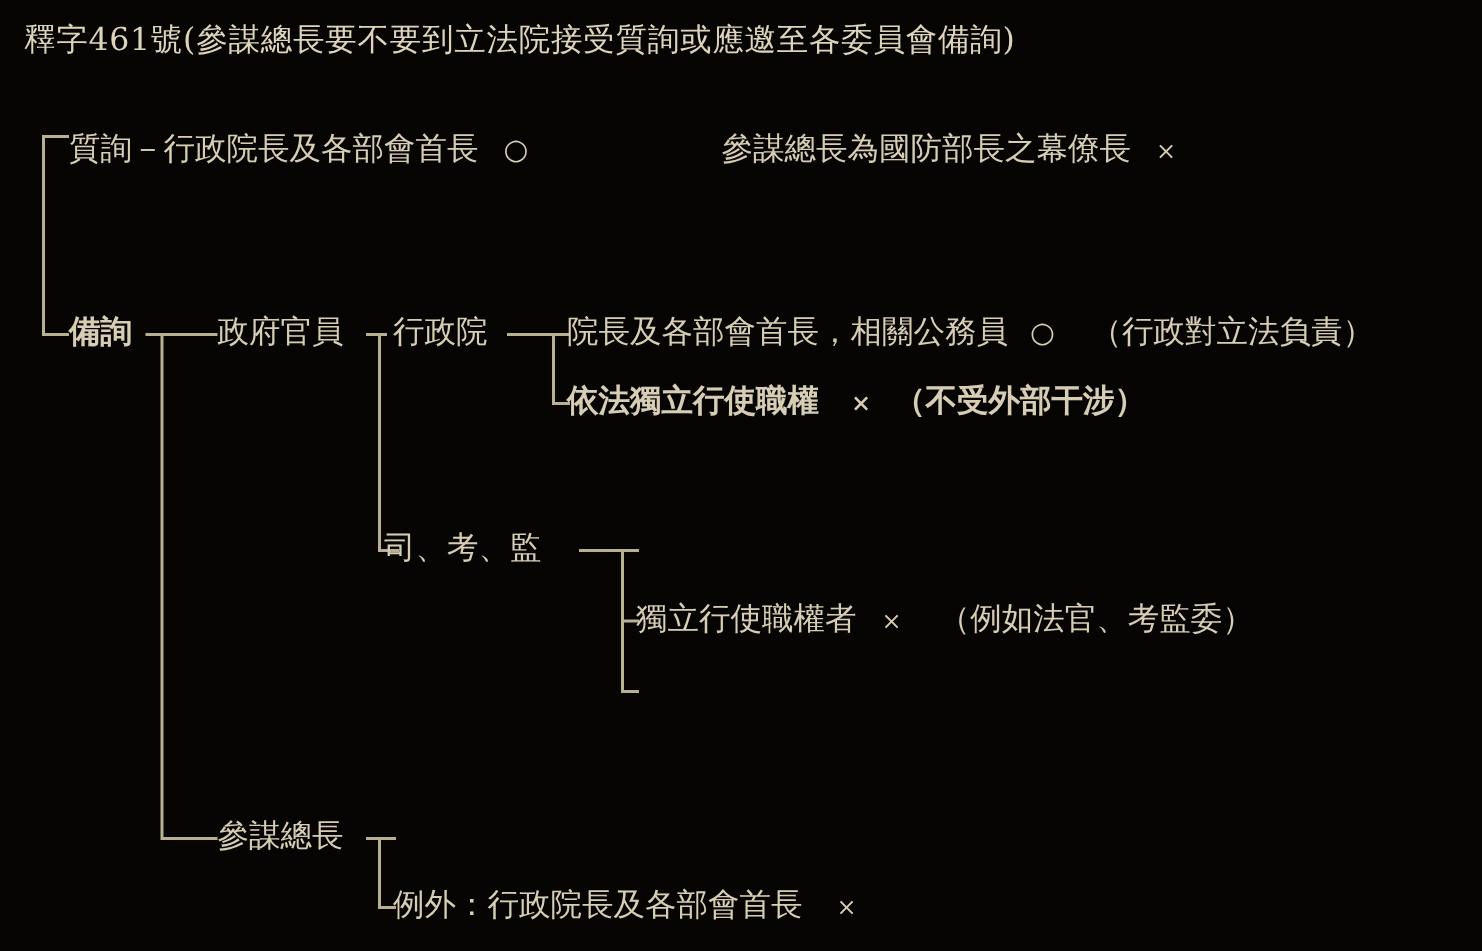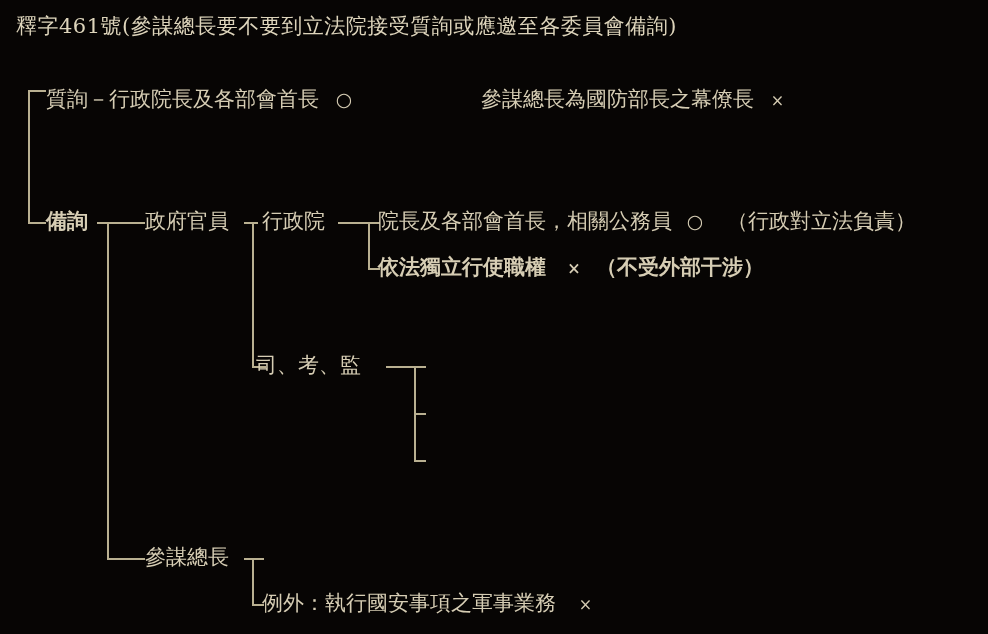--- a/index.html
+++ b/index.html
@@ -109,28 +109,33 @@
 
   <div class="node" style="left:256px; top:352px;">司、考、監</div>
 
   <div class="hline" style="left:386px; top:366px; width:34px;"></div>
   <div class="vline" style="left:414px; top:366px; height:94px;"></div>
   <div class="hline" style="left:414px; top:366px; width:12px;"></div>
   <div class="hline" style="left:414px; top:413px; width:12px;"></div>
   <div class="hline" style="left:414px; top:460px; width:12px;"></div>
 
 
+  <div class="node" style="left:424px; top:399px;">
+    <span>獨立行使職權者</span>
+    <span class="mark" style="margin-left:10px; font-size:16px;">×</span>
+    <span class="note" style="margin-left:18px;">（例如法官、考監委）</span>
+  </div>
 
 
   <div class="node" style="left:145px; top:544px;">參謀總長</div>
 
   <div class="hline" style="left:244px; top:558px; width:14px;"></div>
   <div class="vline" style="left:252px; top:558px; height:46px;"></div>
   <div class="hline" style="left:252px; top:558px; width:12px;"></div>
   <div class="hline" style="left:252px; top:604px; width:12px;"></div>
 
 
   <div class="node" style="left:262px; top:590px;">
-    <span>例外：執行國安事項之軍事業務</span>
+    <span>例外：行政院長及各部會首長</span>
     <span class="mark" style="margin-left:16px; font-size:16px;">×</span>
   </div>
 
 </div>
 
 </body></html>

